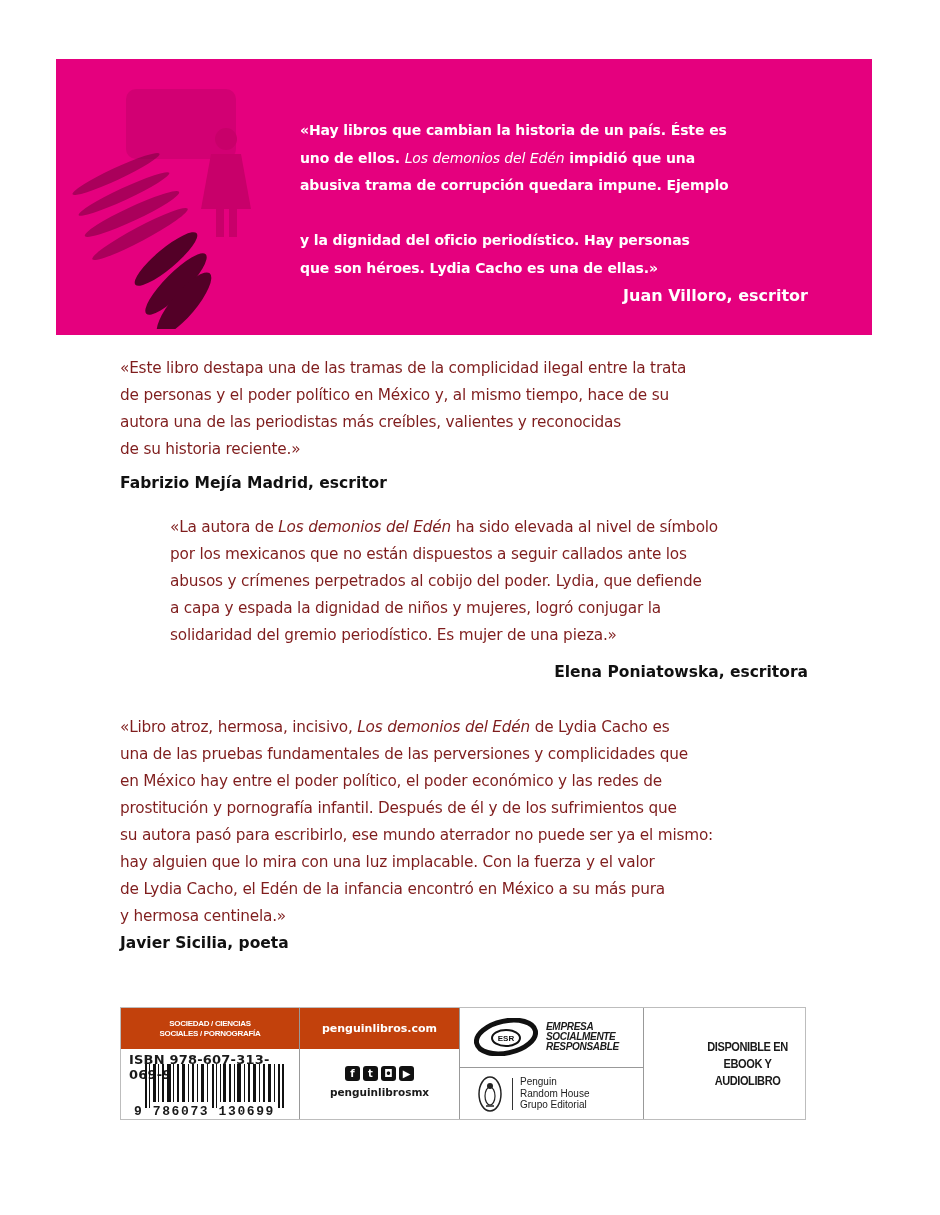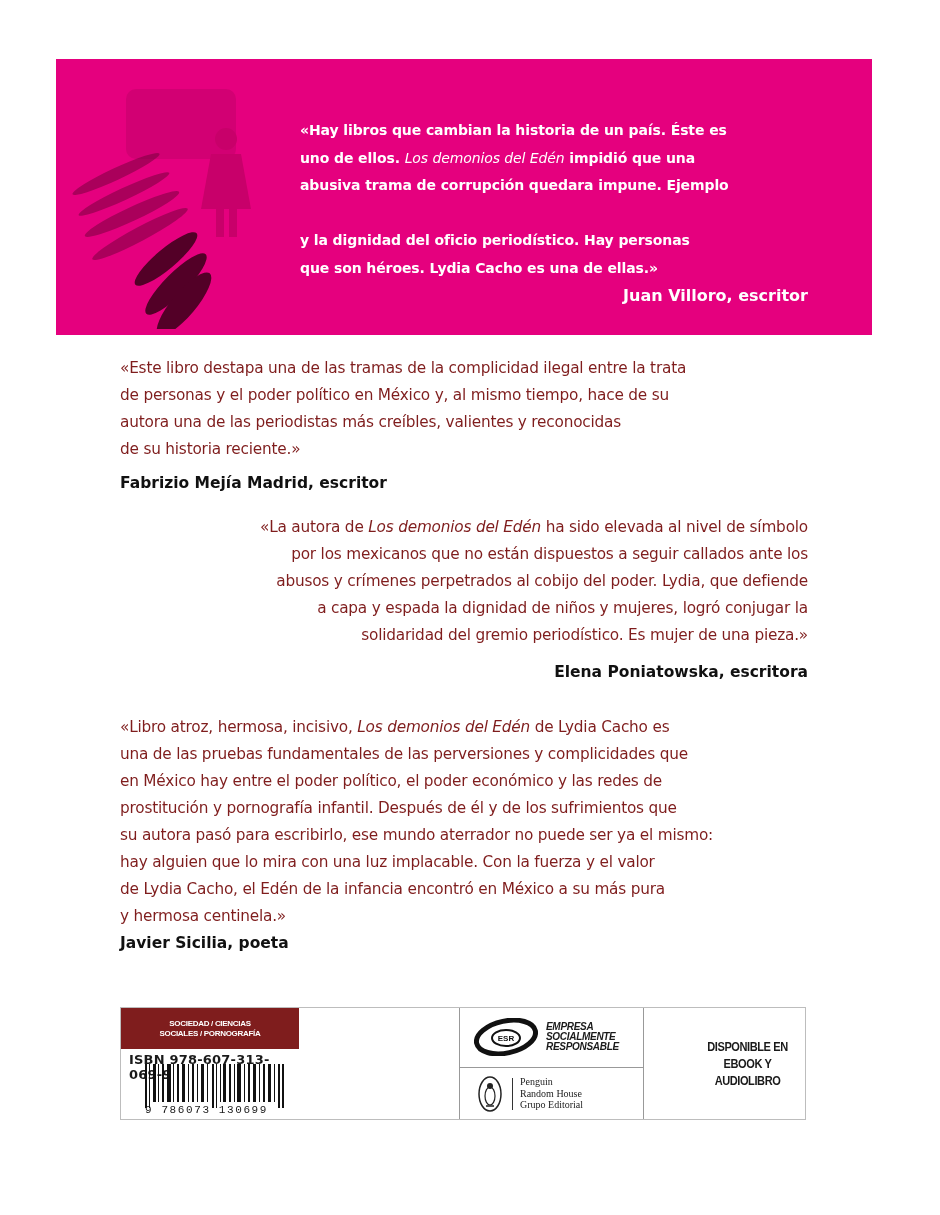--- a/index.html
+++ b/index.html
@@ -9,49 +9,49 @@
   .figure { position:absolute; left:10px; top:20px; width:200px; height:250px; }
   .banner-quote { position:absolute; left:244px; top:58px; width:530px; color:#ffffff;
                   font-size:14px; line-height:27.5px; font-weight:bold; letter-spacing:-0.1px; }
   .banner-quote em { font-style:italic; font-weight:normal; }
   .banner-author { position:absolute; right:64px; top:227px; color:#ffffff; font-weight:bold; font-size:16px; }
   .quote { position:absolute; font-size:15.3px; line-height:27px; color:#7f1d1d; letter-spacing:-0.2px; }
   .quote em { font-style:italic; }
   .author { position:absolute; font-weight:bold; font-size:15.5px; color:#111; }
   .q1 { left:120px; top:355px; width:700px; }
   .a1 { left:120px; top:474px; }
-  .q2 { left:170px; top:514px; width:638px; text-align:right; }
+  .q2 { left:170px; top:514px; width:638px; text-align:left; }
   .a2 { right:132px; top:663px; }
   .q3 { left:120px; top:714px; width:700px; }
   .a3 { left:120px; top:934px; }
 
   .footer-box { position:absolute; left:120px; top:1007px; width:686px; height:113px; border:1.5px solid #bdbdbd; box-sizing:border-box; }
   .col { position:absolute; top:0; bottom:0; box-sizing:border-box; }
   .c1 { left:0; width:178px; }
   .c2 { left:178px; width:160px; border-left:1.5px solid #999; }
   .c3 { left:338px; width:184px; border-left:1.5px solid #999; }
   .c4 { left:522px; right:0; border-left:1.5px solid #999; display:flex; align-items:center; justify-content:center;padding-left:46px; }
-  .black-head { position:absolute; left:0; right:0; top:0; height:41px; background:#7f1d1d; color:#fff;
+  .black-head { position:absolute; left:0; right:0; top:0; height:41px; background:#c2410c; color:#fff;
                 display:flex; align-items:center; justify-content:center; text-align:center; }
   .cat { font-family:"Liberation Sans", sans-serif; font-size:8px; font-weight:bold; line-height:10px; letter-spacing:-0.3px; text-transform:uppercase; }
   .site { font-size:11px; font-weight:bold; }
   .isbn { position:absolute; left:8px; top:44px; font-size:13px; font-weight:bold; letter-spacing:0.2px; }
   .barcode { position:absolute; left:24px; top:56px; width:140px; height:44px; }
-  .ean { position:absolute; left:24px; top:96px; font-family:"Liberation Mono", monospace; font-size:11px; letter-spacing:1.6px; font-weight:normal; }
+  .ean { position:absolute; left:13px; top:96px; font-family:"Liberation Mono", monospace; font-size:13px; letter-spacing:1.6px; font-weight:bold; }
   .social { position:absolute; left:0; right:0; top:58px; display:flex; justify-content:center; gap:3px; }
   .soc-ic { width:15px; height:15px; background:#111; border-radius:3px; color:#fff; font-size:10px; font-weight:bold;
             display:flex; align-items:center; justify-content:center; }
   .handle { position:absolute; left:0; right:0; top:78px; text-align:center; font-size:10.5px; font-weight:bold; }
   .esr { position:absolute; left:0; right:0; top:0; height:59px; border-bottom:1.5px solid #999; }
   .esr-logo { position:absolute; left:14px; top:10px; width:64px; height:38px; }
   .esr-text { position:absolute; left:86px; top:14px; font-family:"Liberation Sans", sans-serif; font-size:10px; line-height:10px;
               font-weight:bold; font-style:italic; letter-spacing:-0.3px; text-transform:uppercase; }
   .prh-logo { position:absolute; left:18px; top:68px; width:24px; height:36px; }
   .prh-line { position:absolute; left:52px; top:70px; width:1px; height:32px; background:#333; }
-  .prh-text { position:absolute; left:60px; top:68px; font-family:Liberation Serif, serif; font-size:10px; line-height:11.5px; color:#222; }
+  .prh-text { position:absolute; left:60px; top:68px; font-family:Liberation Sans, sans-serif; font-size:10px; line-height:11.5px; color:#222; }
   .avail { text-align:center; font-family:"Liberation Sans", sans-serif; font-weight:bold; font-size:13px; line-height:17px;
            letter-spacing:-0.5px; transform:scaleX(0.85); text-transform:uppercase; }
 </style>
 </head>
 <body>
 
 <div class="banner">
   <svg class="figure" viewBox="0 0 200 250">
     <g opacity="0.35" fill="#b0005e">
       <rect x="60" y="10" width="110" height="70" rx="10"></rect>
@@ -154,20 +154,32 @@
           <rect x="118" y="0" width="2" height="38"></rect>
         <rect x="123" y="0" width="3" height="38"></rect>
           <rect x="129" y="0" width="1" height="38"></rect>
         <rect x="133" y="0" width="2" height="44"></rect>
           <rect x="137" y="0" width="2" height="44"></rect>
       </g>
     </svg>
     <div class="ean">9 786073 130699</div>
   </div>
 
+  <div class="col c2">
+    <div class="black-head">
+      <span class="site">penguinlibros.com</span>
+    </div>
+    <div class="social">
+      <span class="soc-ic">f</span>
+      <span class="soc-ic">t</span>
+      <span class="soc-ic">◘</span>
+      <span class="soc-ic">▶</span>
+    </div>
+    <div class="handle">penguinlibrosmx</div>
+  </div>
 
   <div class="col c3">
     <div class="esr">
       <svg class="esr-logo" viewBox="0 0 64 38">
         <ellipse cx="32" cy="19" rx="30" ry="16" fill="none" stroke="#111" stroke-width="5" transform="rotate(-12 32 19)"></ellipse>
         <ellipse cx="32" cy="20" rx="14" ry="8" fill="none" stroke="#111" stroke-width="2"></ellipse>
         <text x="32" y="23" text-anchor="middle" font-family="Liberation Sans, sans-serif" font-size="8" font-weight="bold" fill="#111">ESR</text>
       </svg>
       <div class="esr-text">
         <span>Empresa</span><br>

